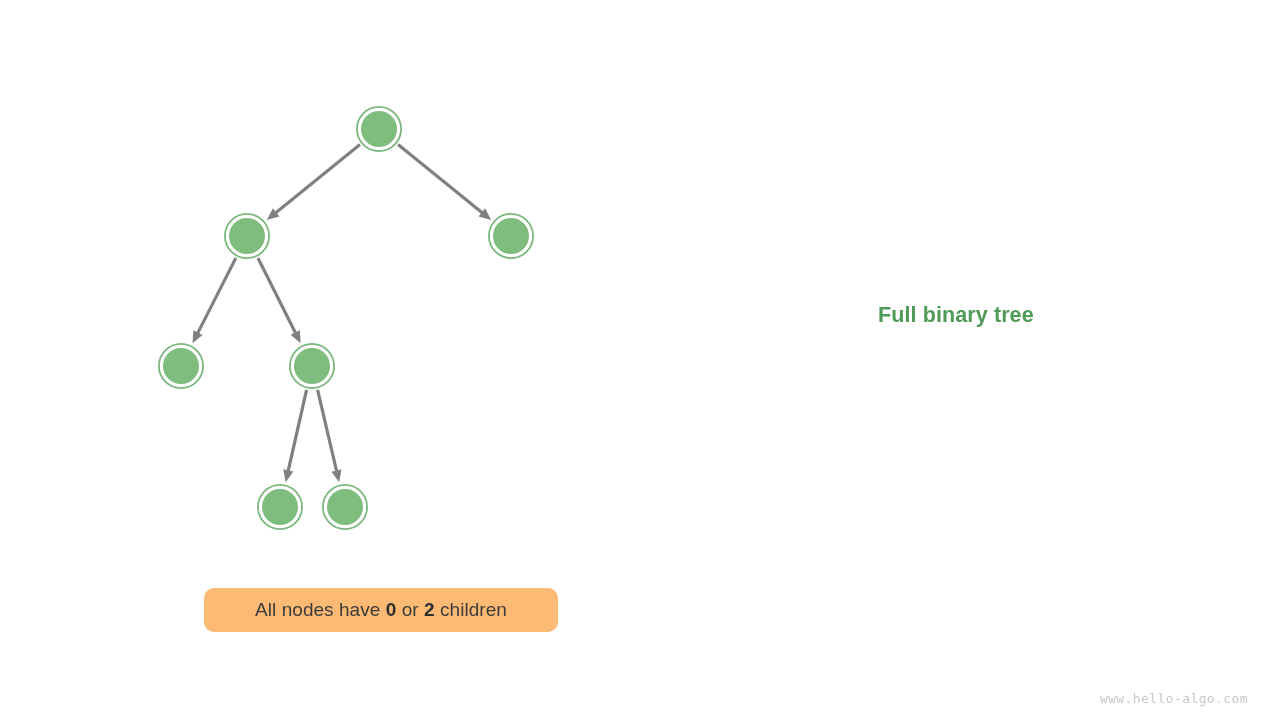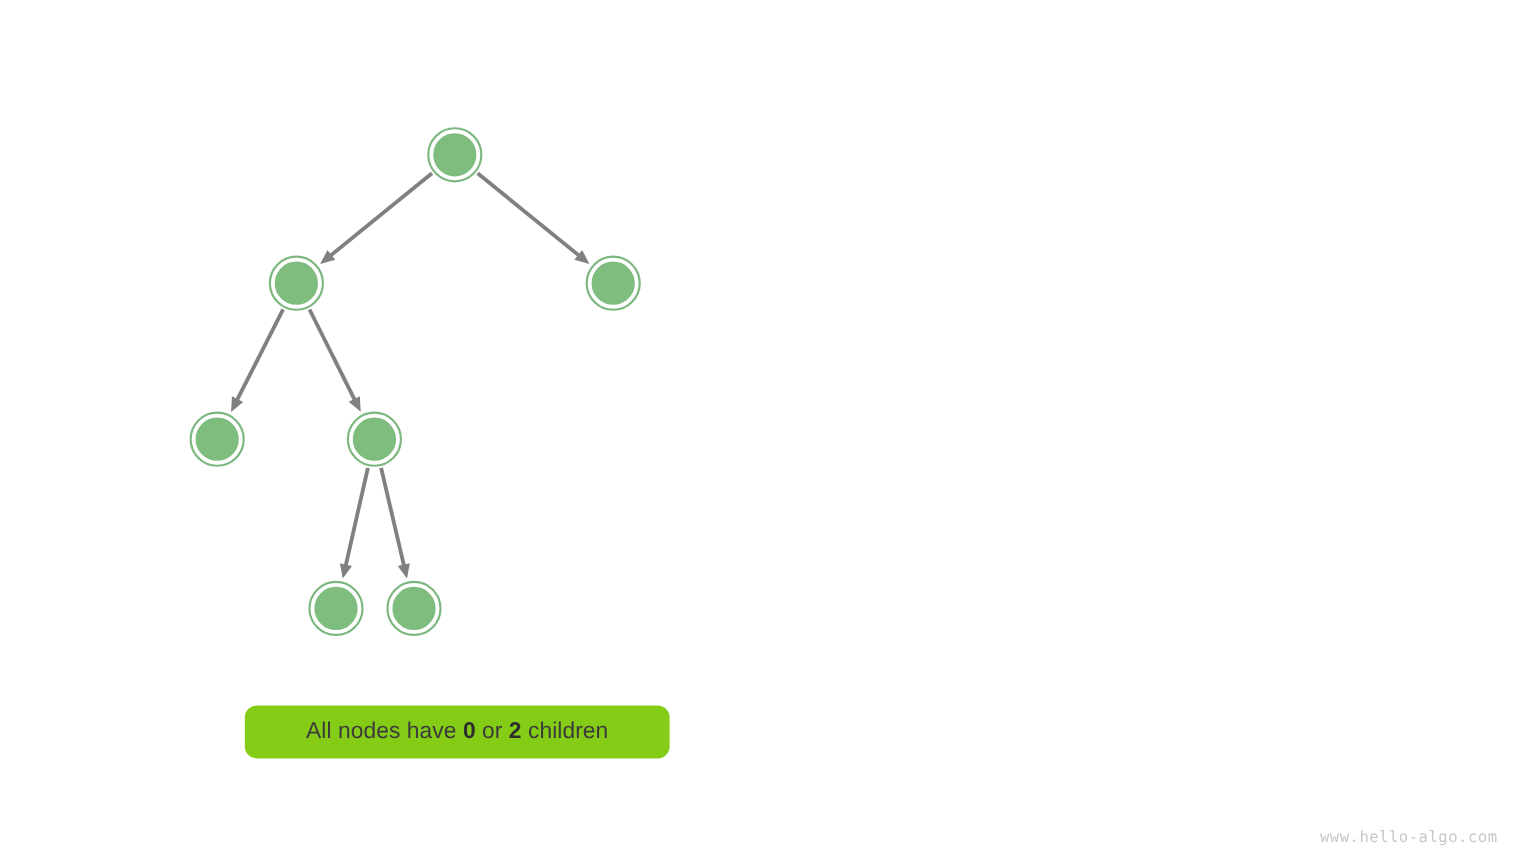--- a/index.html
+++ b/index.html
@@ -64,21 +64,21 @@
     white-space: nowrap;
   }
 
   
   #caption-box {
     position: absolute;
     left: 204px;
     top: 588px;
     width: 354px;
     height: 44px;
-    background: #84cc16;
+    background: #fdba74;
     border-radius: 10px;
     display: flex;
     align-items: center;
     justify-content: center;
   }
   #caption-text {
     font-size: 19px;
     color: #3b3b3b;
     white-space: nowrap;
     letter-spacing: 0.05px;
@@ -158,20 +158,21 @@
           <circle cx="280" cy="507" r="19.5" class="node-circle"></circle>
           <circle cx="280" cy="507" r="22.1" class="node-ring"></circle>
         </g>
         <g>
           <circle cx="345" cy="507" r="19.5" class="node-circle"></circle>
           <circle cx="345" cy="507" r="22.1" class="node-ring"></circle>
         </g>
       </g>
   </svg>
 
+  <div id="title">Full binary tree</div>
 
   <div id="caption-box">
     <span id="caption-text"><span>All nodes have </span><span class="em">0</span><span> or </span><span class="em">2</span><span> children</span></span>
   </div>
 
   <div id="watermark">www.hello-algo.com</div>
 
 </div>
 
 </body></html>

